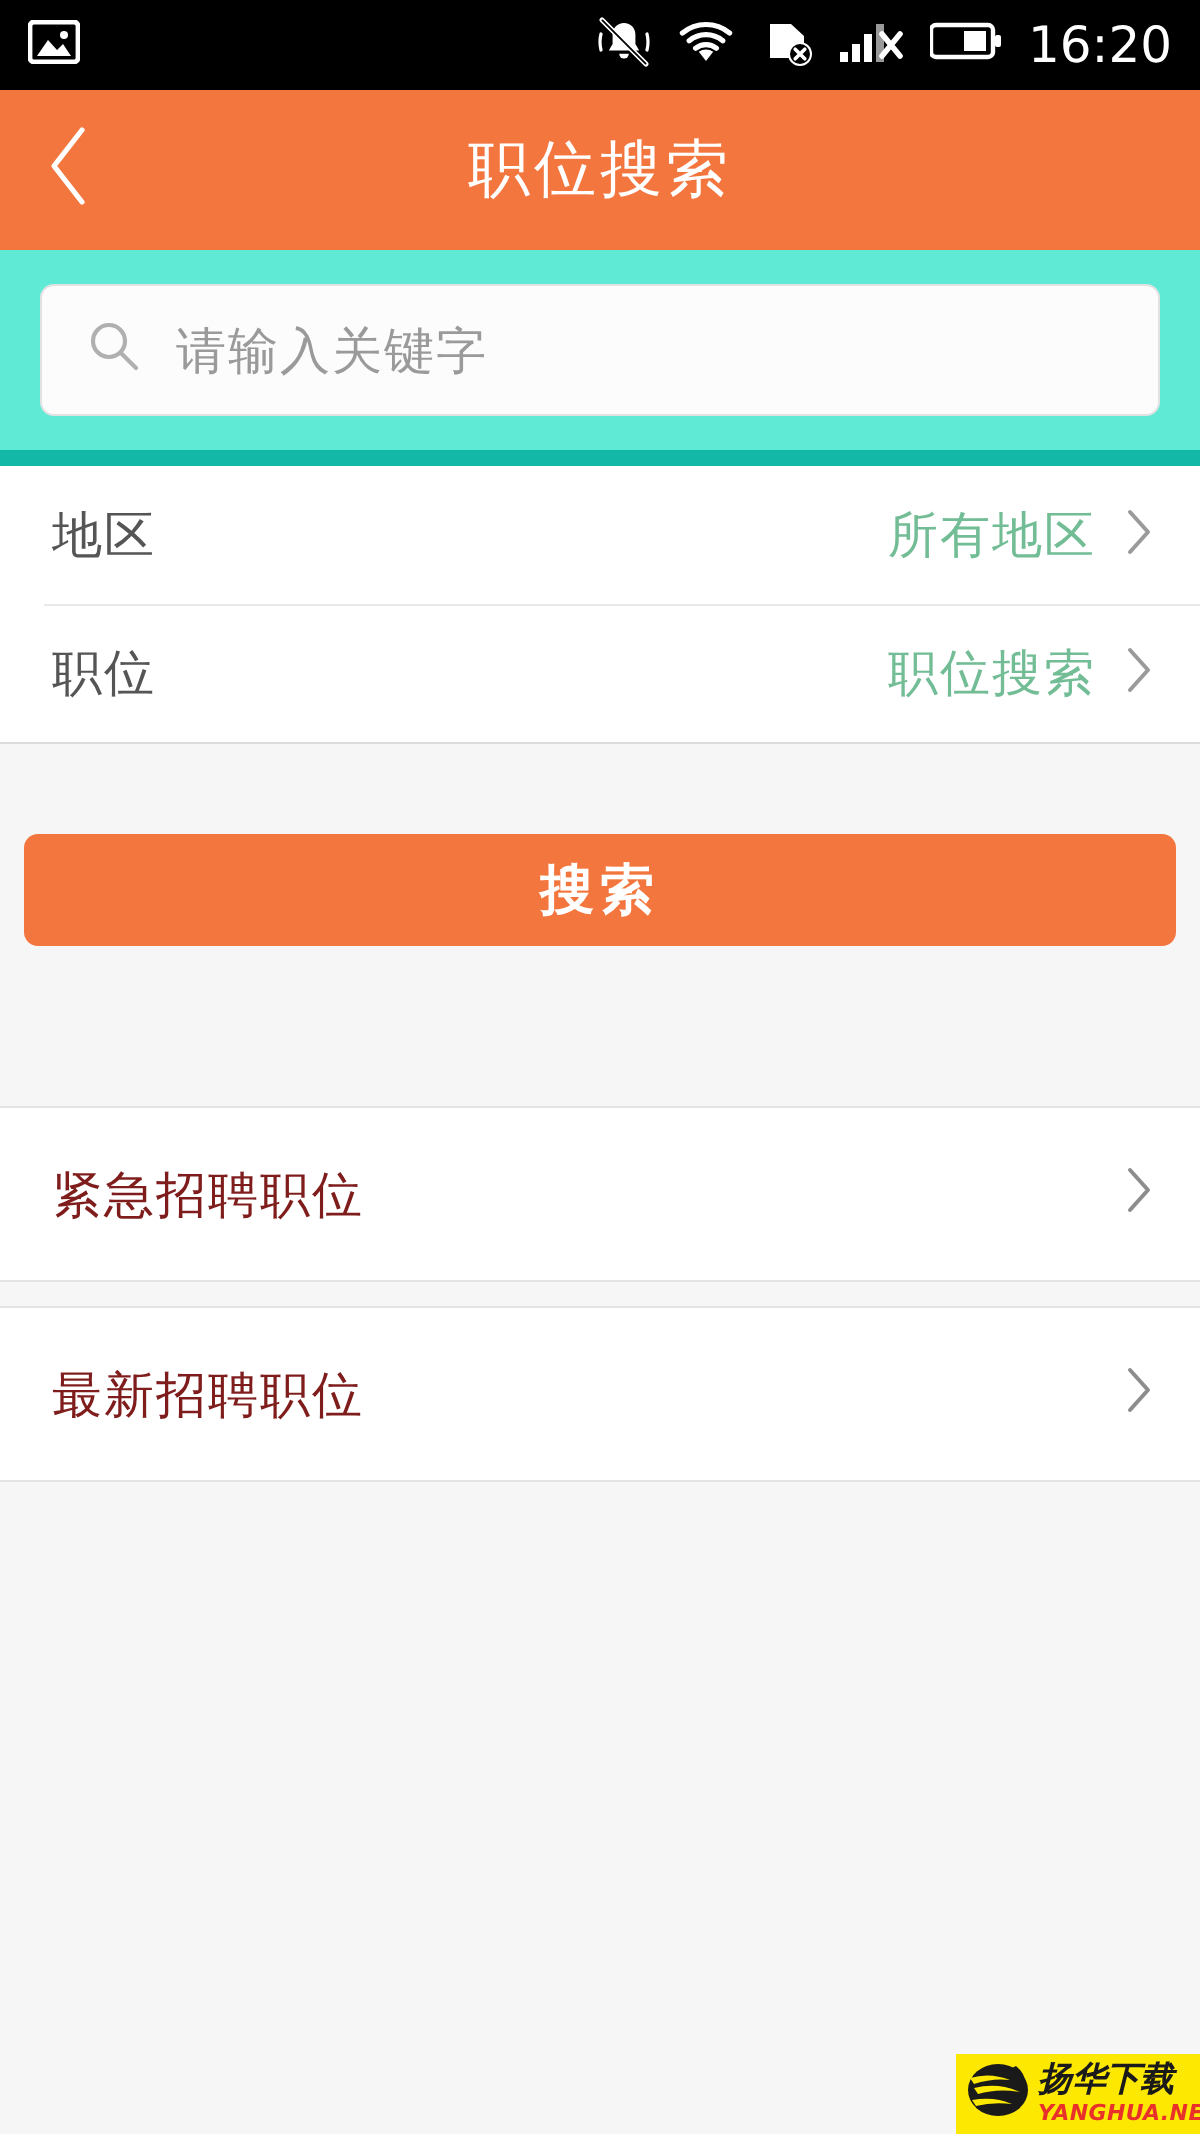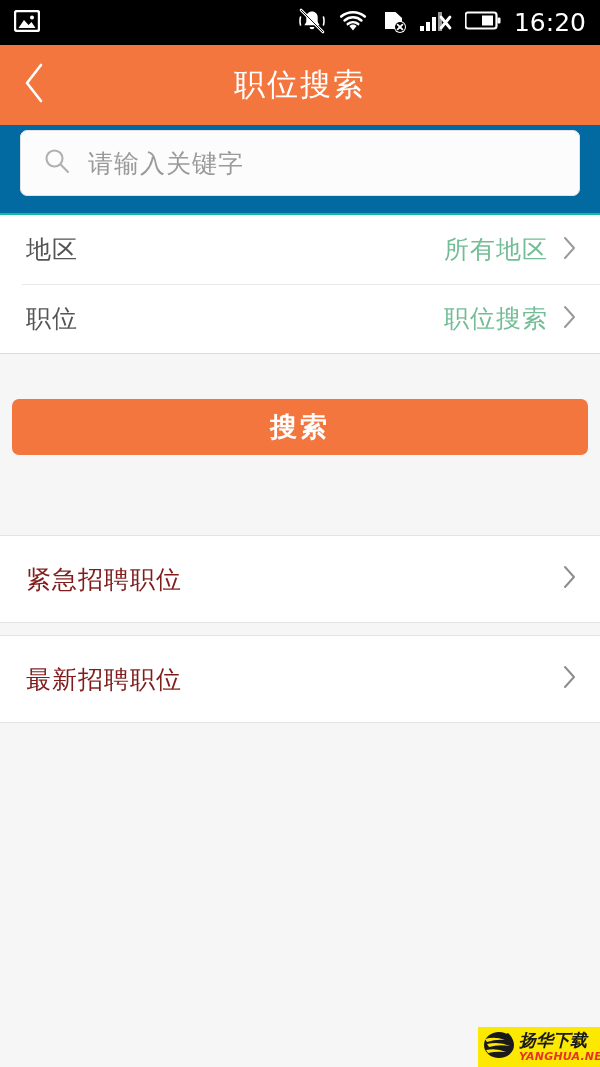--- a/index.html
+++ b/index.html
@@ -71,24 +71,24 @@
     left: 0; right: 0;
     text-align: center;
     color: #ffffff;
     font-size: 31px;
     letter-spacing: 2px;
     pointer-events: none;
   }
 
   
   .search-area {
-    background: #0369a1;
-    padding: 5px 20px 17px 20px;
-    box-sizing: border-box;
-    border-bottom: 2px solid #14b8a6;
+    background: #5eead4;
+    padding: 17px 20px 17px 20px;
+    box-sizing: border-box;
+    border-bottom: 8px solid #14b8a6;
     flex: 0 0 auto;
   }
   .search-box {
     height: 66px;
     border: 1px solid #e2e2e2;
     border-radius: 7px;
     background: #fcfcfc;
     display: flex;
     align-items: center;
     padding: 0 22px;

